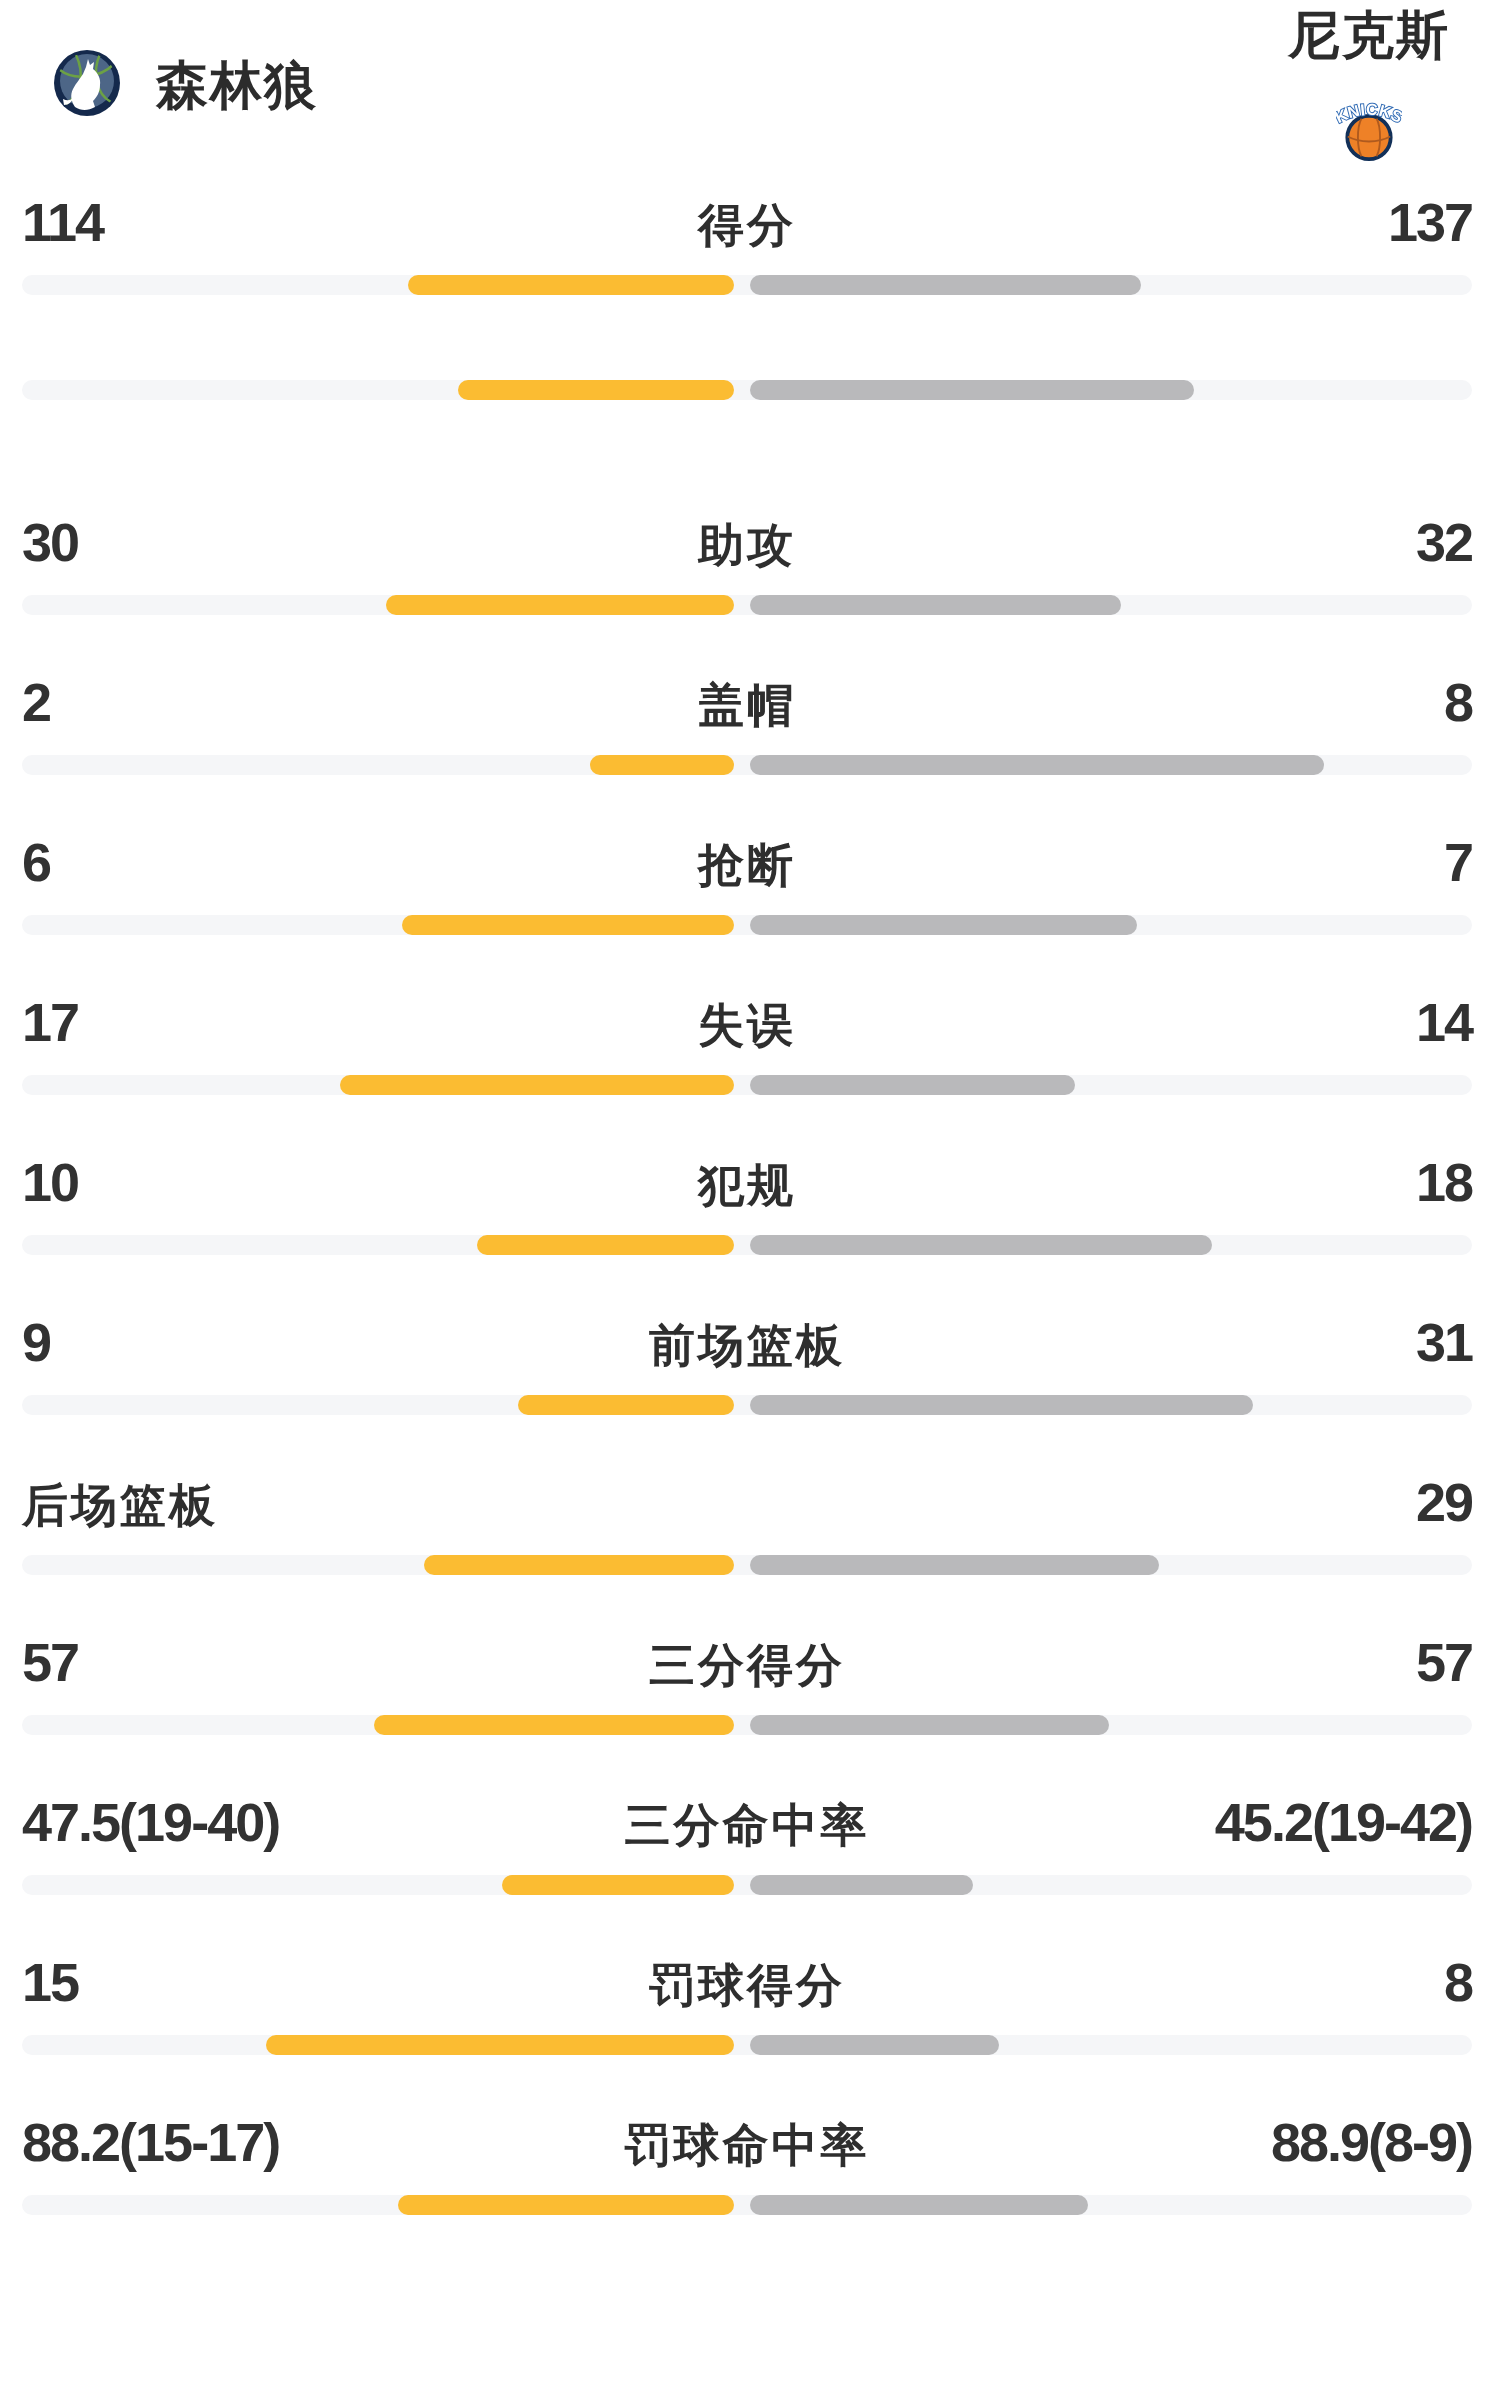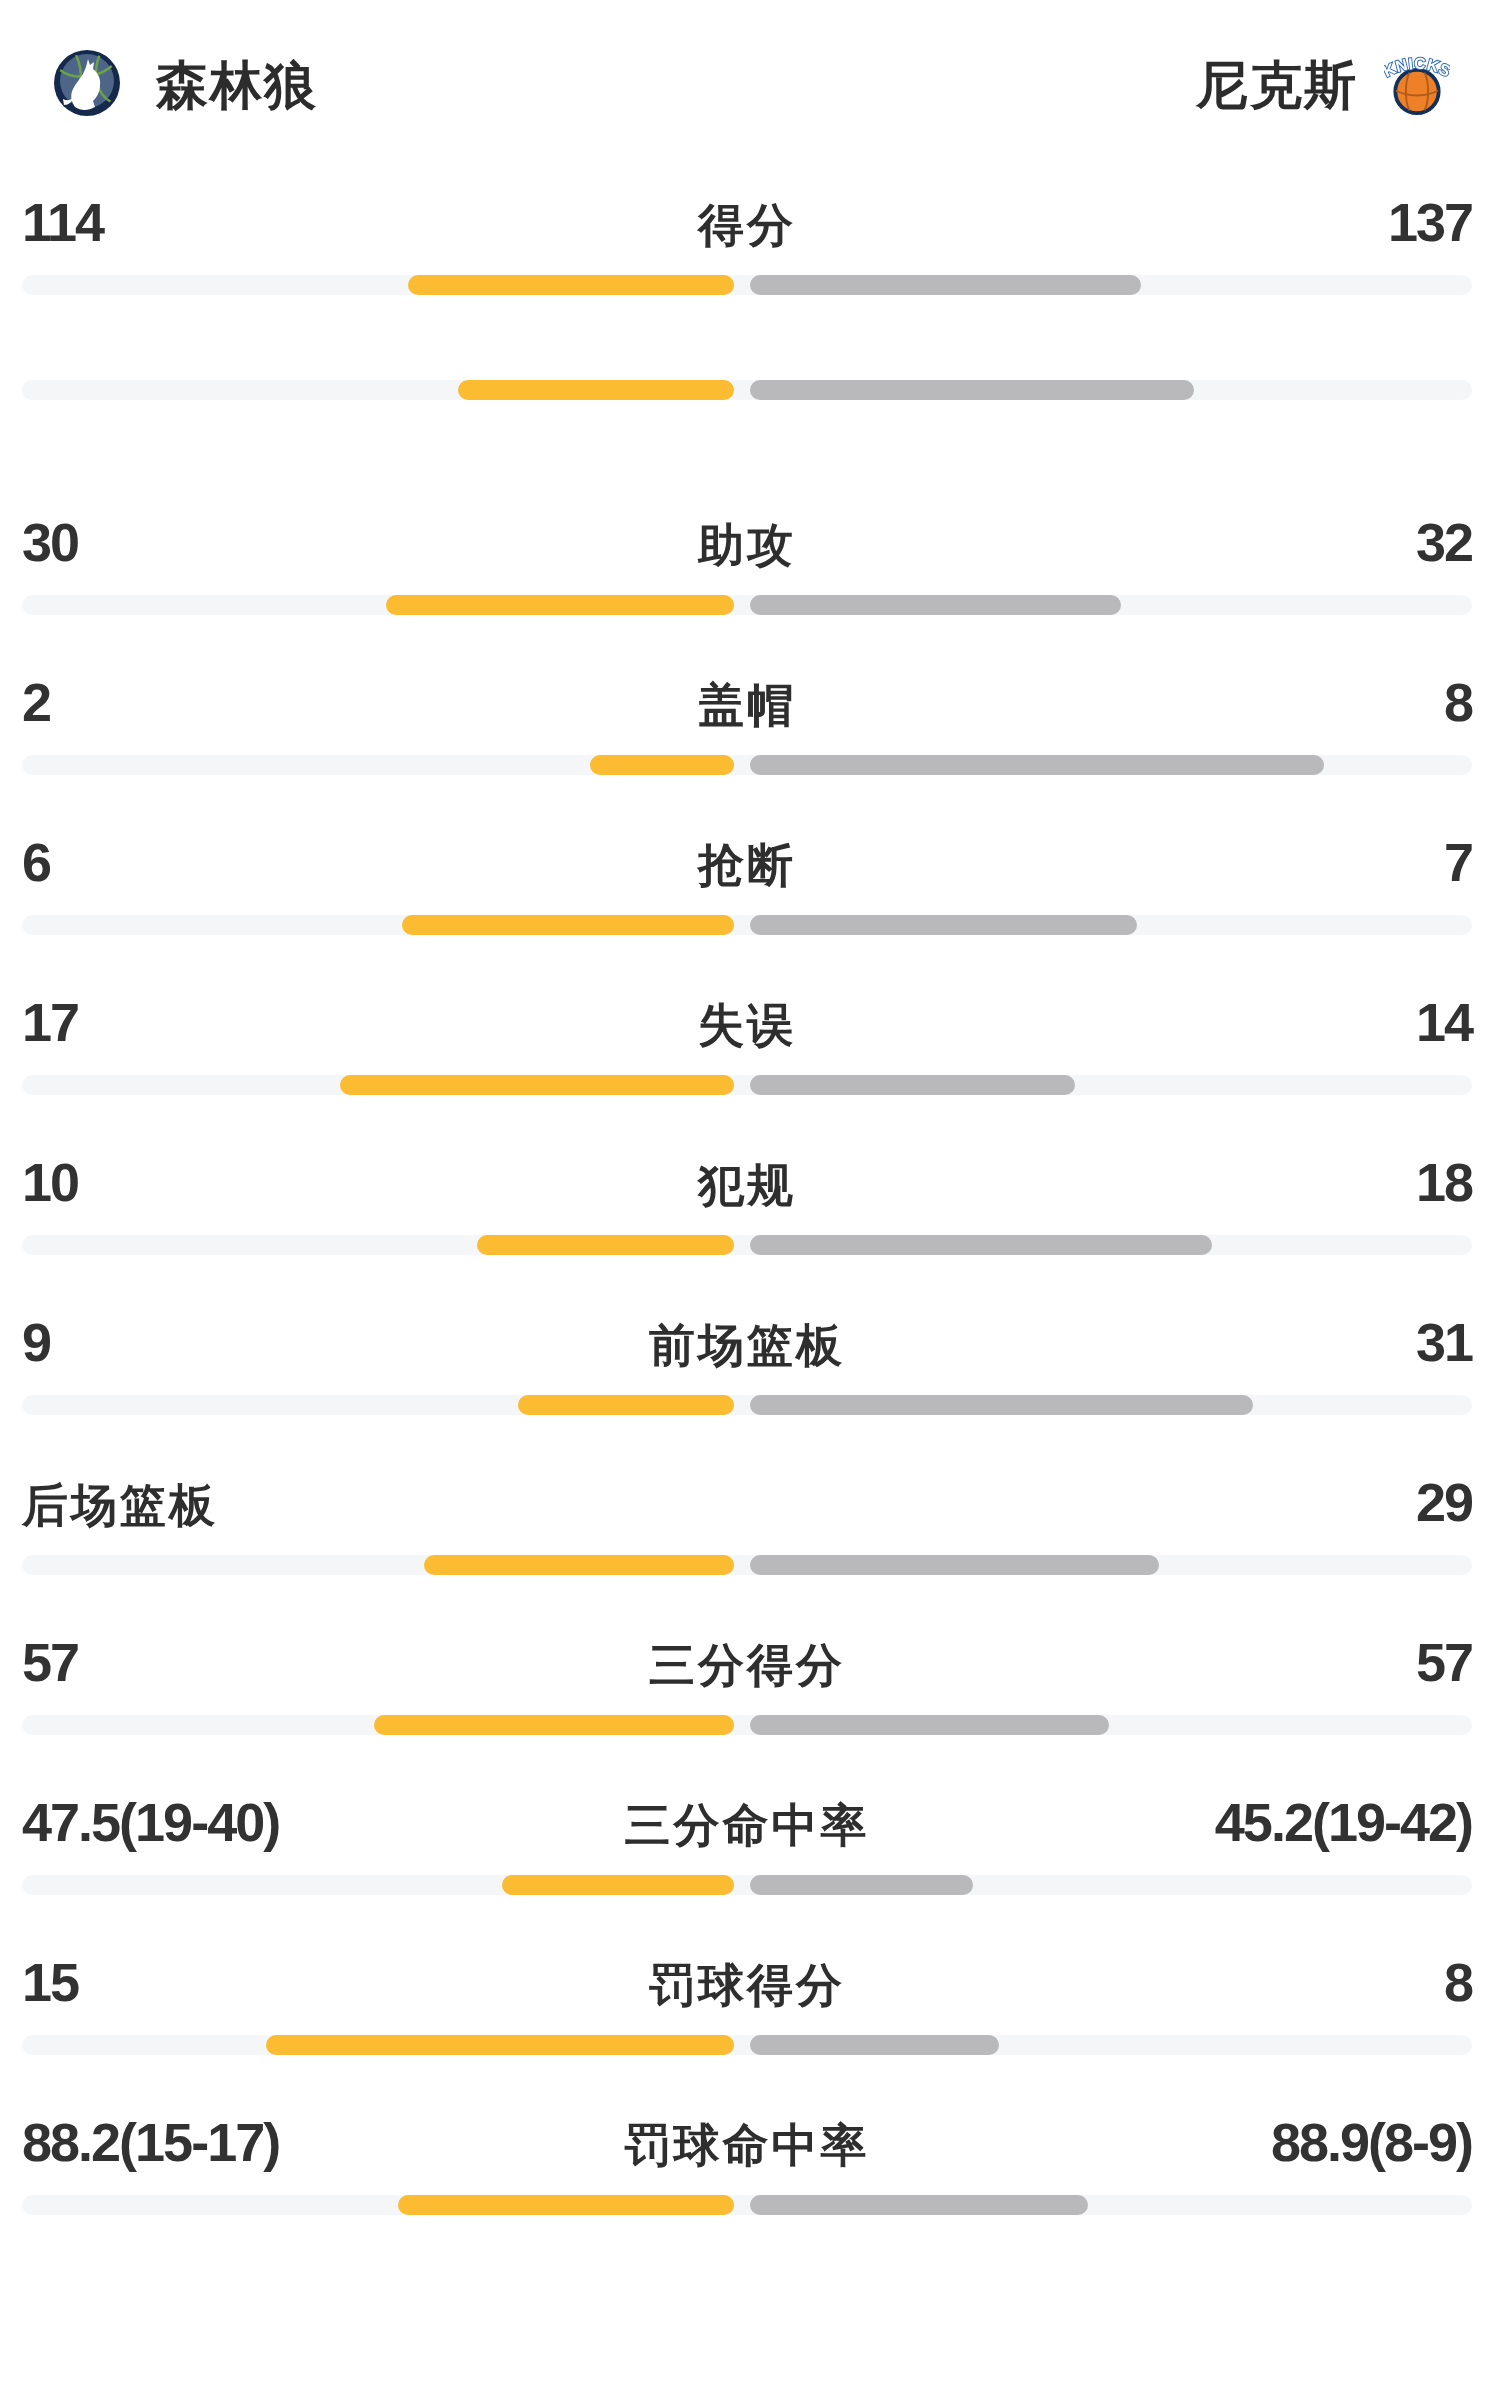--- a/index.html
+++ b/index.html
@@ -3,21 +3,21 @@
 <meta charset="utf-8">
 <style>
   html,body{margin:0;padding:0;background:#ffffff;}
   body{width:1500px;height:2400px;font-family:"Liberation Sans",sans-serif;overflow:hidden;}
   .page{position:relative;width:1500px;height:2400px;background:#fff;}
 
   
   .header{display:flex;align-items:center;height:160px;padding:10px 50px 0 54px;box-sizing:border-box;}
   .team{display:flex;align-items:center;}
   .team-left{gap:36px;}
-  .team-right{margin-left:auto;gap:26px;}
+  .team-right{margin-left:auto;gap:26px;flex-direction:column;}
   .team-name{font-size:52px;font-weight:700;color:#2c2c2c;letter-spacing:2px;line-height:66px;}
   .logo{display:block;}
 
   
   .rows{display:block;}
   .stat-row{height:160px;box-sizing:border-box;padding:36px 28px 0 22px;}
   .stat-line{display:flex;align-items:baseline;line-height:52px;}
   .val{flex:1;font-size:54px;font-weight:700;color:#323232;letter-spacing:-2px;white-space:nowrap;}
   .val.right{text-align:right;}
   .label{font-size:46px;font-weight:700;color:#2e2e2e;letter-spacing:3px;white-space:nowrap;}

